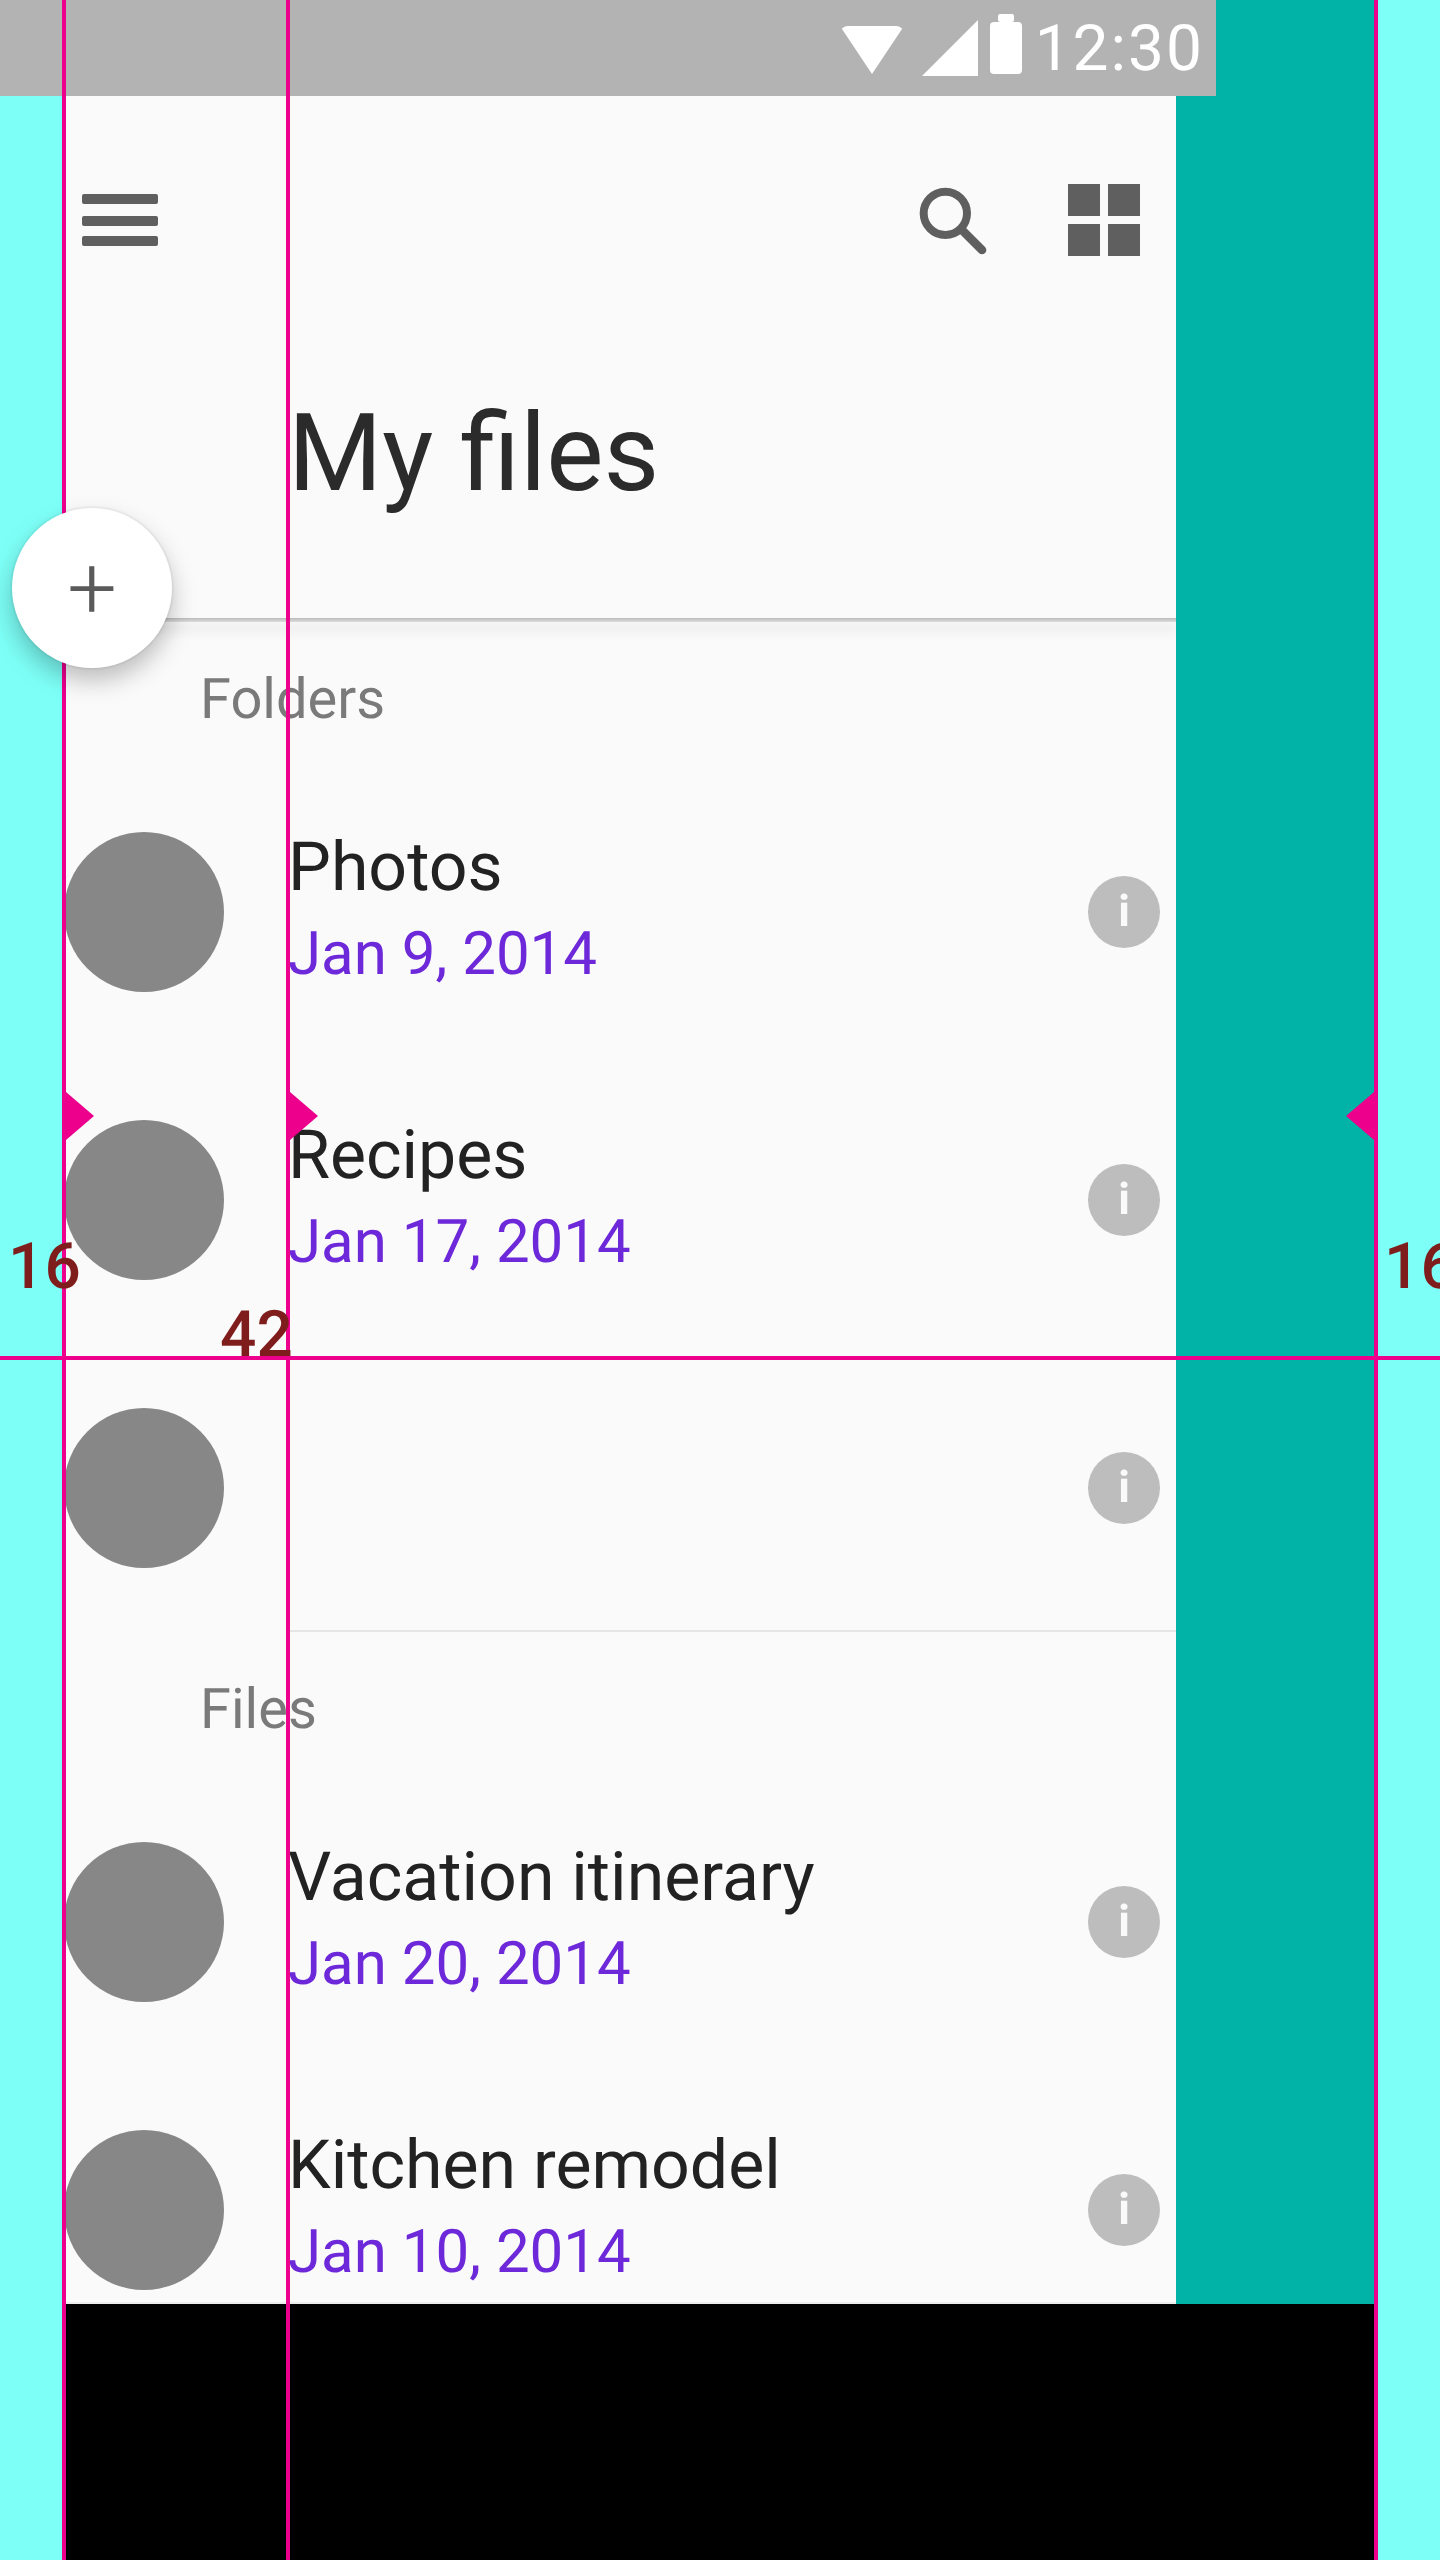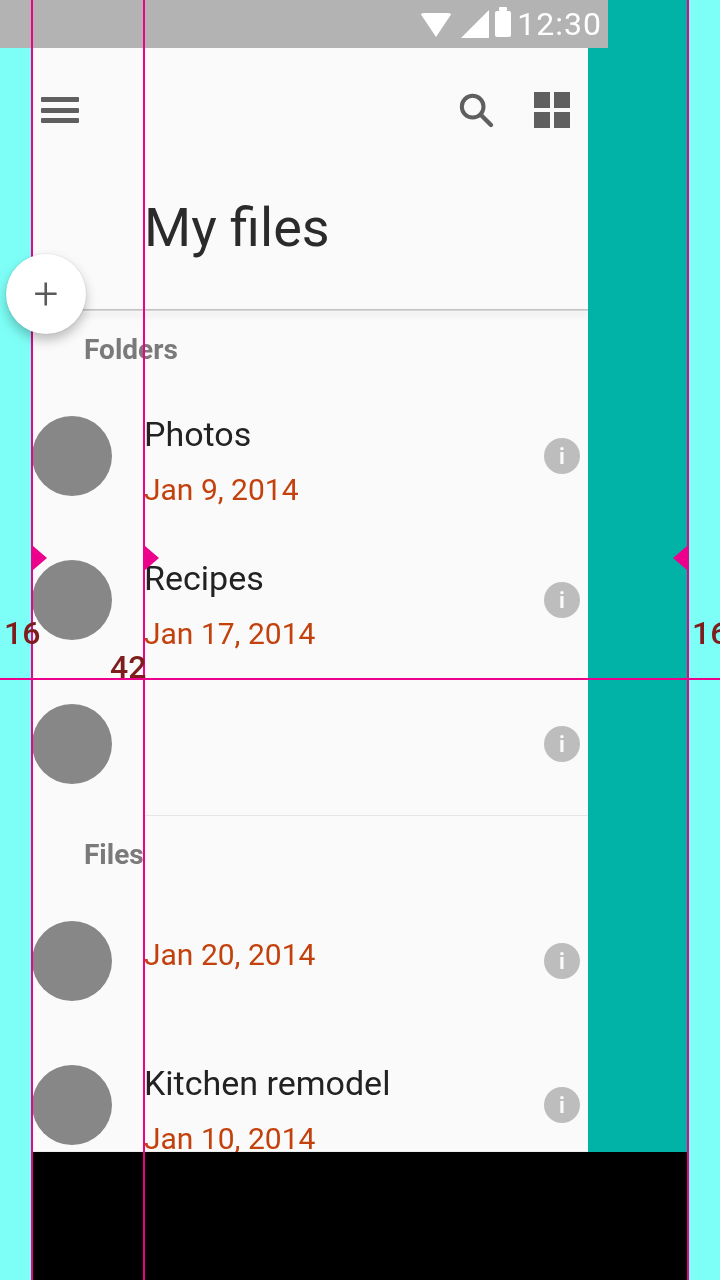--- a/index.html
+++ b/index.html
@@ -56,27 +56,27 @@
   .menu-icon span{height:5px;background:#5f5f5f;border-radius:1px;}
 
   .grid-icon { width:36px;height:36px; display:grid; grid-template-columns:1fr 1fr; grid-template-rows:1fr 1fr; gap:4px;}
   .grid-icon span{background:#5f5f5f;}
 
   .title-area { padding: 40px 0 50px 112px; }
   .page-title { font-size:54px; color:#2b2b2b; font-weight:400;}
 
   .hr-shadow { height:2px; background:linear-gradient(#bcbcbc,#dcdcdc); box-shadow:0 4px 6px rgba(0,0,0,0.12);}
 
-  .section-header { padding: 22px 0 18px 52px; color:#7a7a7a; font-size:28px; font-weight:700;}
+  .section-header { padding: 22px 0 18px 68px; color:#7a7a7a; font-size:28px; font-weight:400;}
 
   .list-item { position:relative; height:144px; }
   .list-item .avatar { position:absolute; left:0; top:32px; width:80px; height:80px; border-radius:50%; background:#878787;}
   .list-item .texts { position:absolute; left:112px; top:30px; right:80px;}
   .list-item .primary { font-size:34px; color:#222;}
-  .list-item .secondary { font-size:30px; color:#c2410c; margin-top:18px;}
+  .list-item .secondary { font-size:30px; color:#6d28d9; margin-top:6px;}
   .list-item .info { position:absolute; right:8px; top:54px; width:36px;height:36px;border-radius:50%;background:#bdbdbd;color:#fafafa;display:flex;align-items:center;justify-content:center;font-weight:700;font-size:22px;}
   .divider { position:absolute; left:112px; right:0; bottom:0; height:1px; background:#e6e6e6;}
 
   .fab {
     position:absolute; left:6px; top:254px; width:80px;height:80px;border-radius:50%;
     background:#fff; box-shadow:0 6px 12px rgba(0,0,0,0.25),0 0 0 1px rgba(0,0,0,0.04);
     display:flex;align-items:center;justify-content:center;color:#5a5a5a;font-size:44px;font-weight:300;
     z-index:50;
   }
 
@@ -155,20 +155,21 @@
     <div class="avatar"></div>
     <div class="info">i</div>
     <div class="divider"></div>
   </div>
 
   <div class="section-header">Files</div>
 
   <div class="list-item">
     <div class="avatar"></div>
     <div class="texts">
+      <div class="primary">Vacation itinerary</div>
       <div class="secondary">Jan 20, 2014</div>
     </div>
     <div class="info">i</div>
   </div>
 
   <div class="list-item">
     <div class="avatar"></div>
     <div class="texts">
       <div class="primary">Kitchen remodel</div>
       <div class="secondary">Jan 10, 2014</div>

